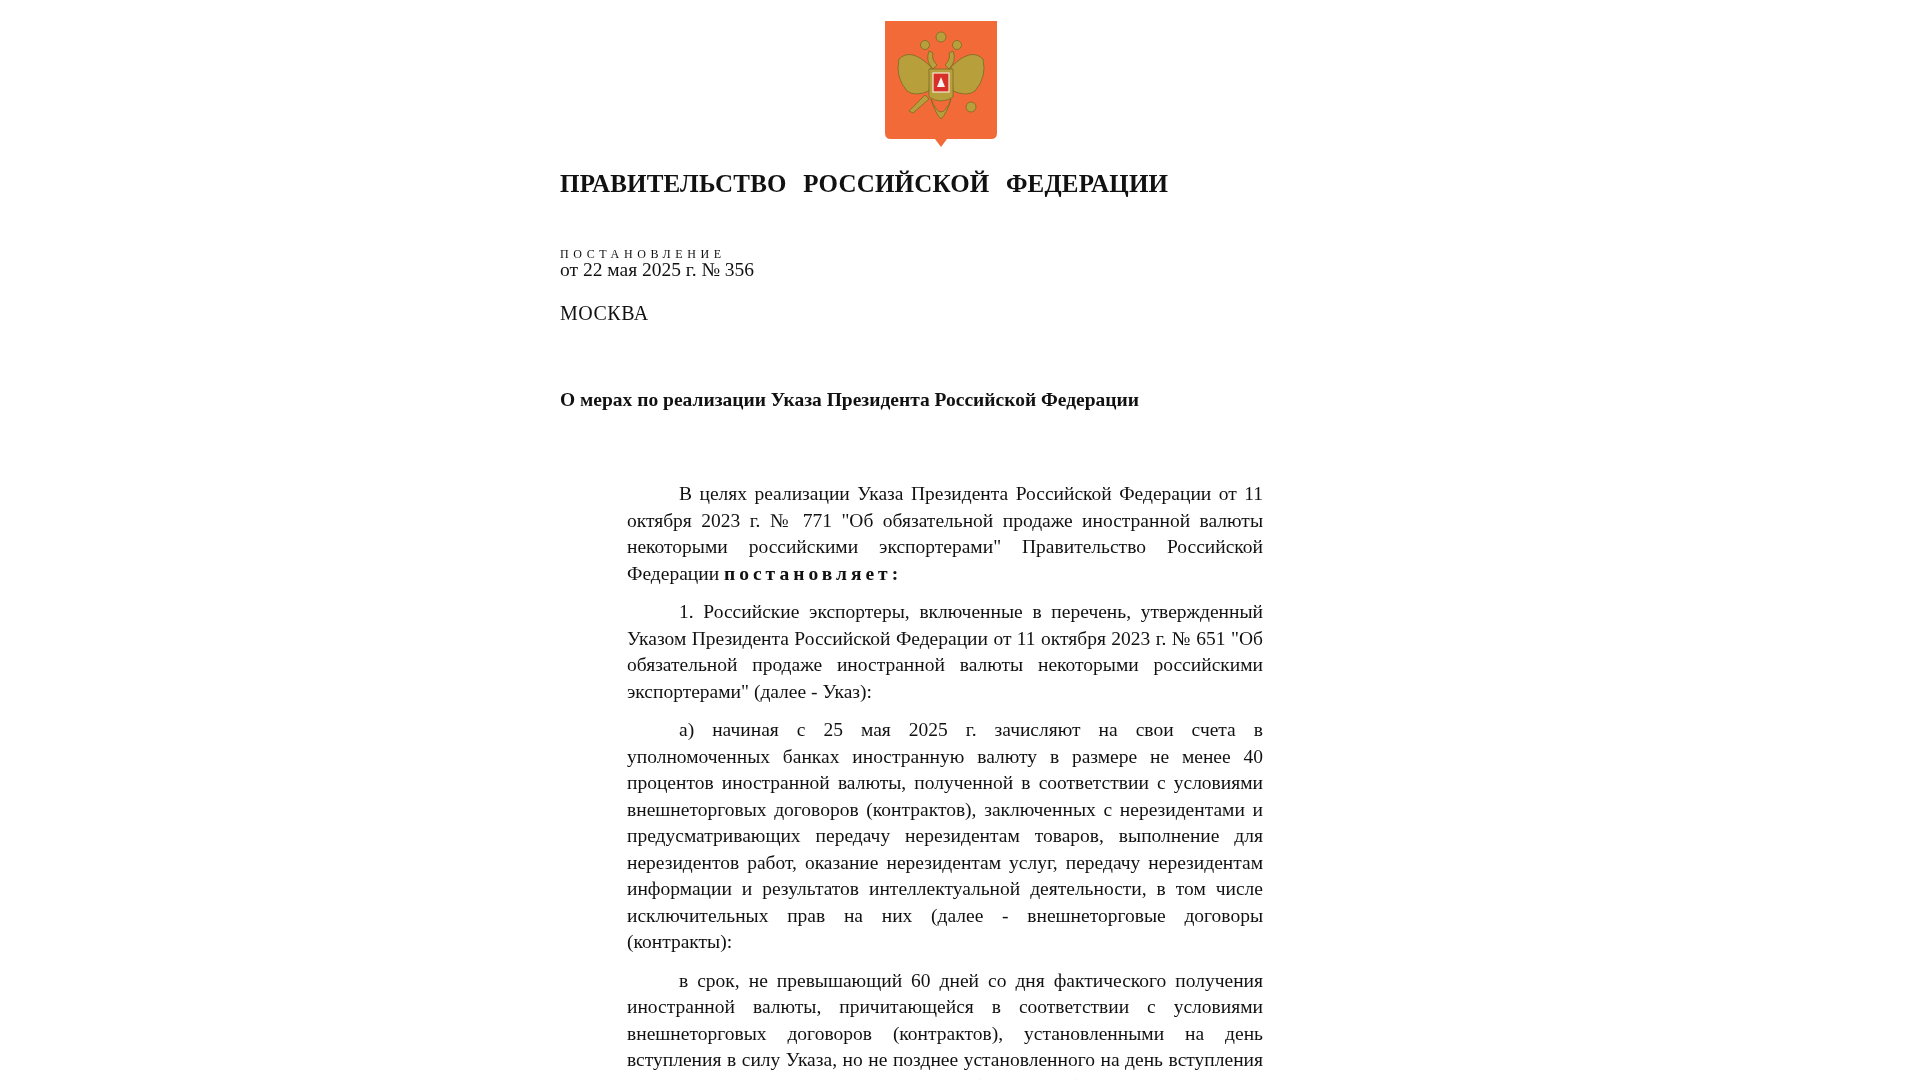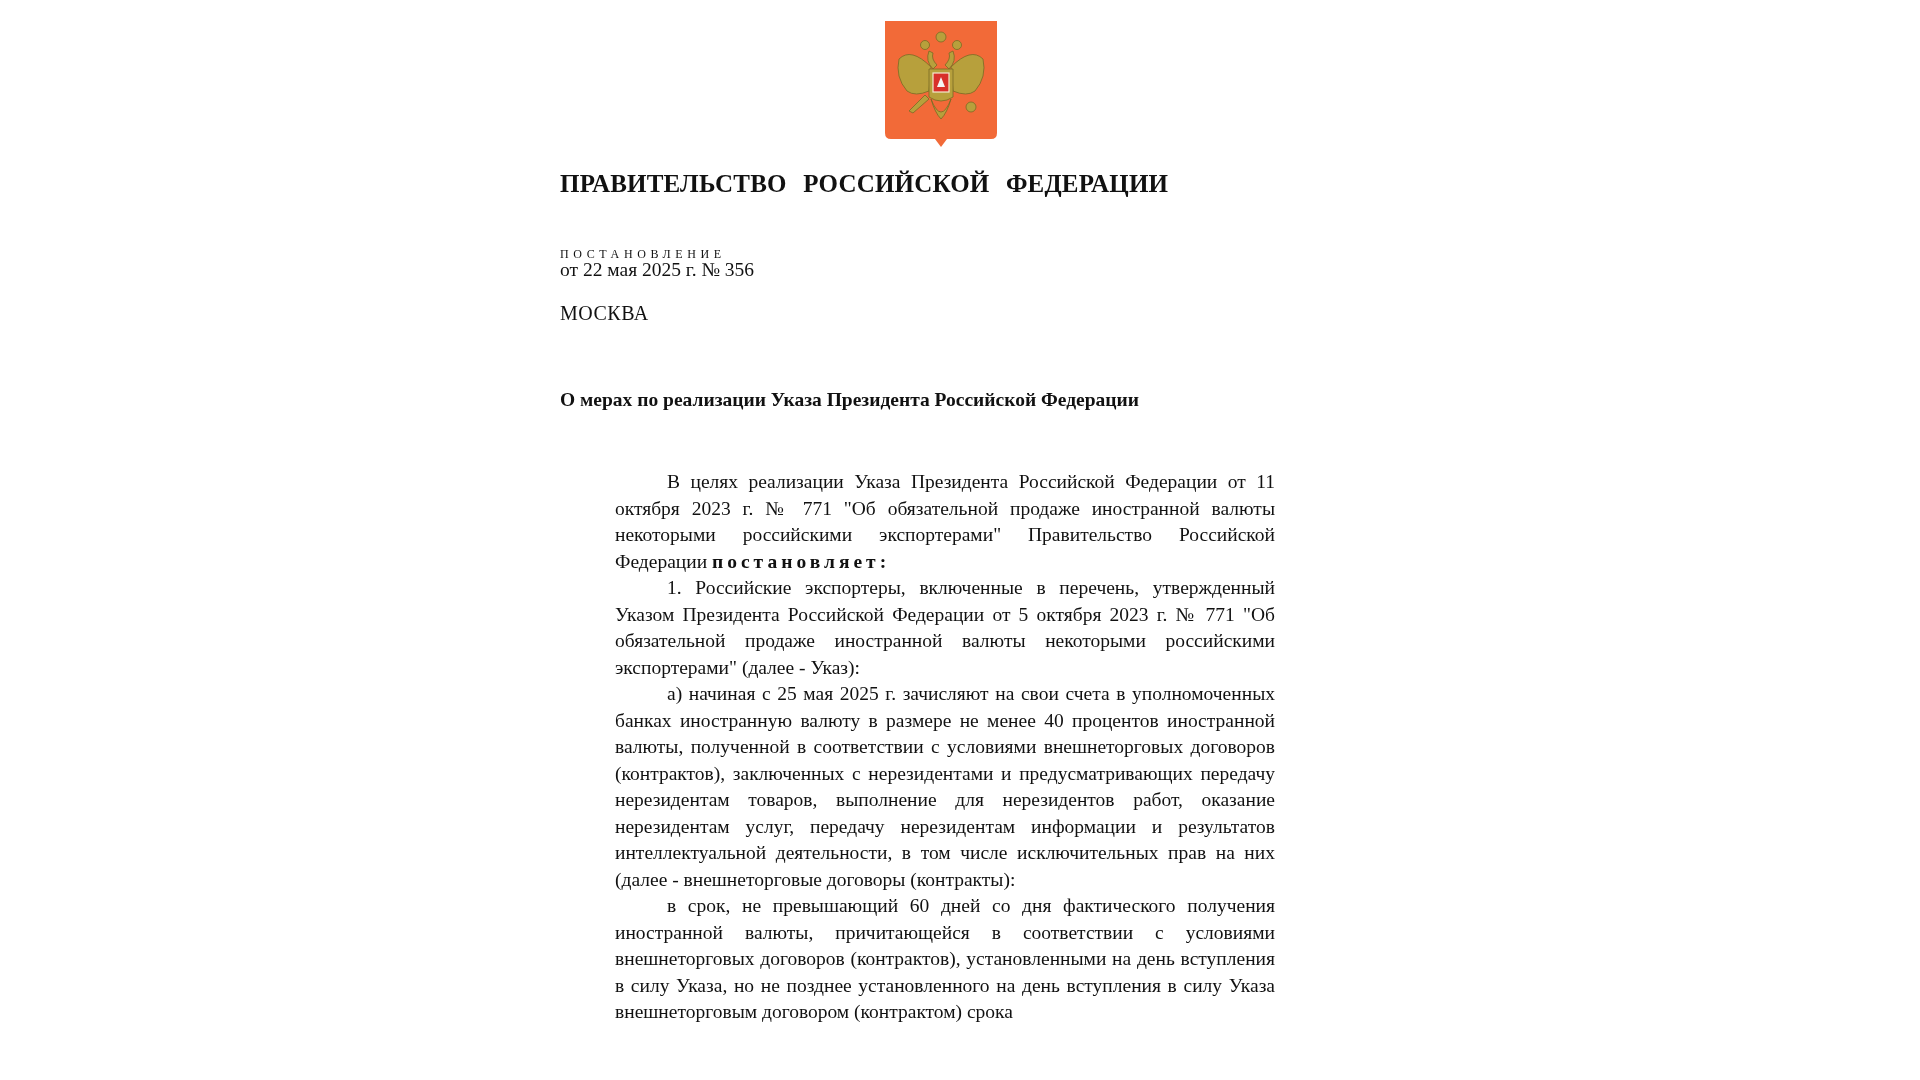--- a/index.html
+++ b/index.html
@@ -6,21 +6,21 @@
   body { width:1920px; height:1080px; position:relative; overflow:hidden;
          font-family:"Liberation Serif","DejaVu Serif",serif; color:#111; }
   .emblem { position:absolute; left:885px; top:21px; width:112px; height:126px; }
   .center { position:absolute; left:560px; width:790px; text-align:left; }
   .gov-title { top:170px; font-weight:bold; font-size:25px; letter-spacing:0.2px; word-spacing:10px; }
   .doc-type { top:216px; font-size:12px; letter-spacing:4.6px;margin-top:31px; }
   .doc-date { top:259px; font-size:19.5px; }
   .doc-city { top:302px; font-size:20px; letter-spacing:0.5px; }
   .doc-heading { top:388px; font-weight:bold; font-size:19.5px; line-height:24px; }
   .body { position:absolute; left:615px; width:660px; top:469px; font-size:19.5px; line-height:26.5px; }
-  .body p { margin:0; text-indent:52px; text-align:justify; text-align-last:auto; }
+  .body p { margin:12px; text-indent:52px; text-align:justify; text-align-last:auto; }
   .spaced { font-weight:bold; letter-spacing:4px; }
 </style>
 </head>
 <body>
 
 <div class="emblem">
   <svg width="112" height="126" viewBox="0 0 112 126">
     <path d="M0 0 H112 V112 Q112 118 106 118 H62 L56 126 L50 118 H6 Q0 118 0 112 Z" fill="#F26A38"></path>
     <g fill="#B7A03C" stroke="#7A6A25" stroke-width="0.8">
 
@@ -51,16 +51,16 @@
 <div class="center doc-type">ПОСТАНОВЛЕНИЕ</div>
 <div class="center doc-date">от 22 мая 2025 г. № 356</div>
 <div class="center doc-city">МОСКВА</div>
 
 <div class="center doc-heading">
   <div>О мерах по реализации Указа Президента Российской Федерации</div>
 </div>
 
 <div class="body">
   <p><span>В целях реализации Указа Президента Российской Федерации от 11 октября 2023 г. № 771 "Об обязательной продаже иностранной валюты некоторыми российскими экспортерами" Правительство Российской Федерации</span> <span class="spaced">постановляет:</span></p>
-  <p>1. Российские экспортеры, включенные в перечень, утвержденный Указом Президента Российской Федерации от 5 октября 2023 г. № 771 "Об обязательной продаже иностранной валюты некоторыми российскими экспортерами" (далее - Указ):</p>
+  <p>1. Российские экспортеры, включенные в перечень, утвержденный Указом Президента Российской Федерации от 11 октября 2023 г. № 651 "Об обязательной продаже иностранной валюты некоторыми российскими экспортерами" (далее - Указ):</p>
   <p>а) начиная с 25 мая 2025 г. зачисляют на свои счета в уполномоченных банках иностранную валюту в размере не менее 40 процентов иностранной валюты, полученной в соответствии с условиями внешнеторговых договоров (контрактов), заключенных с нерезидентами и предусматривающих передачу нерезидентам товаров, выполнение для нерезидентов работ, оказание нерезидентам услуг, передачу нерезидентам информации и результатов интеллектуальной деятельности, в том числе исключительных прав на них (далее - внешнеторговые договоры (контракты):</p>
   <p>в срок, не превышающий 60 дней со дня фактического получения иностранной валюты, причитающейся в соответствии с условиями внешнеторговых договоров (контрактов), установленными на день вступления в силу Указа, но не позднее установленного на день вступления в силу Указа внешнеторговым договором (контрактом) срока</p>
 </div>
 
 </body></html>

